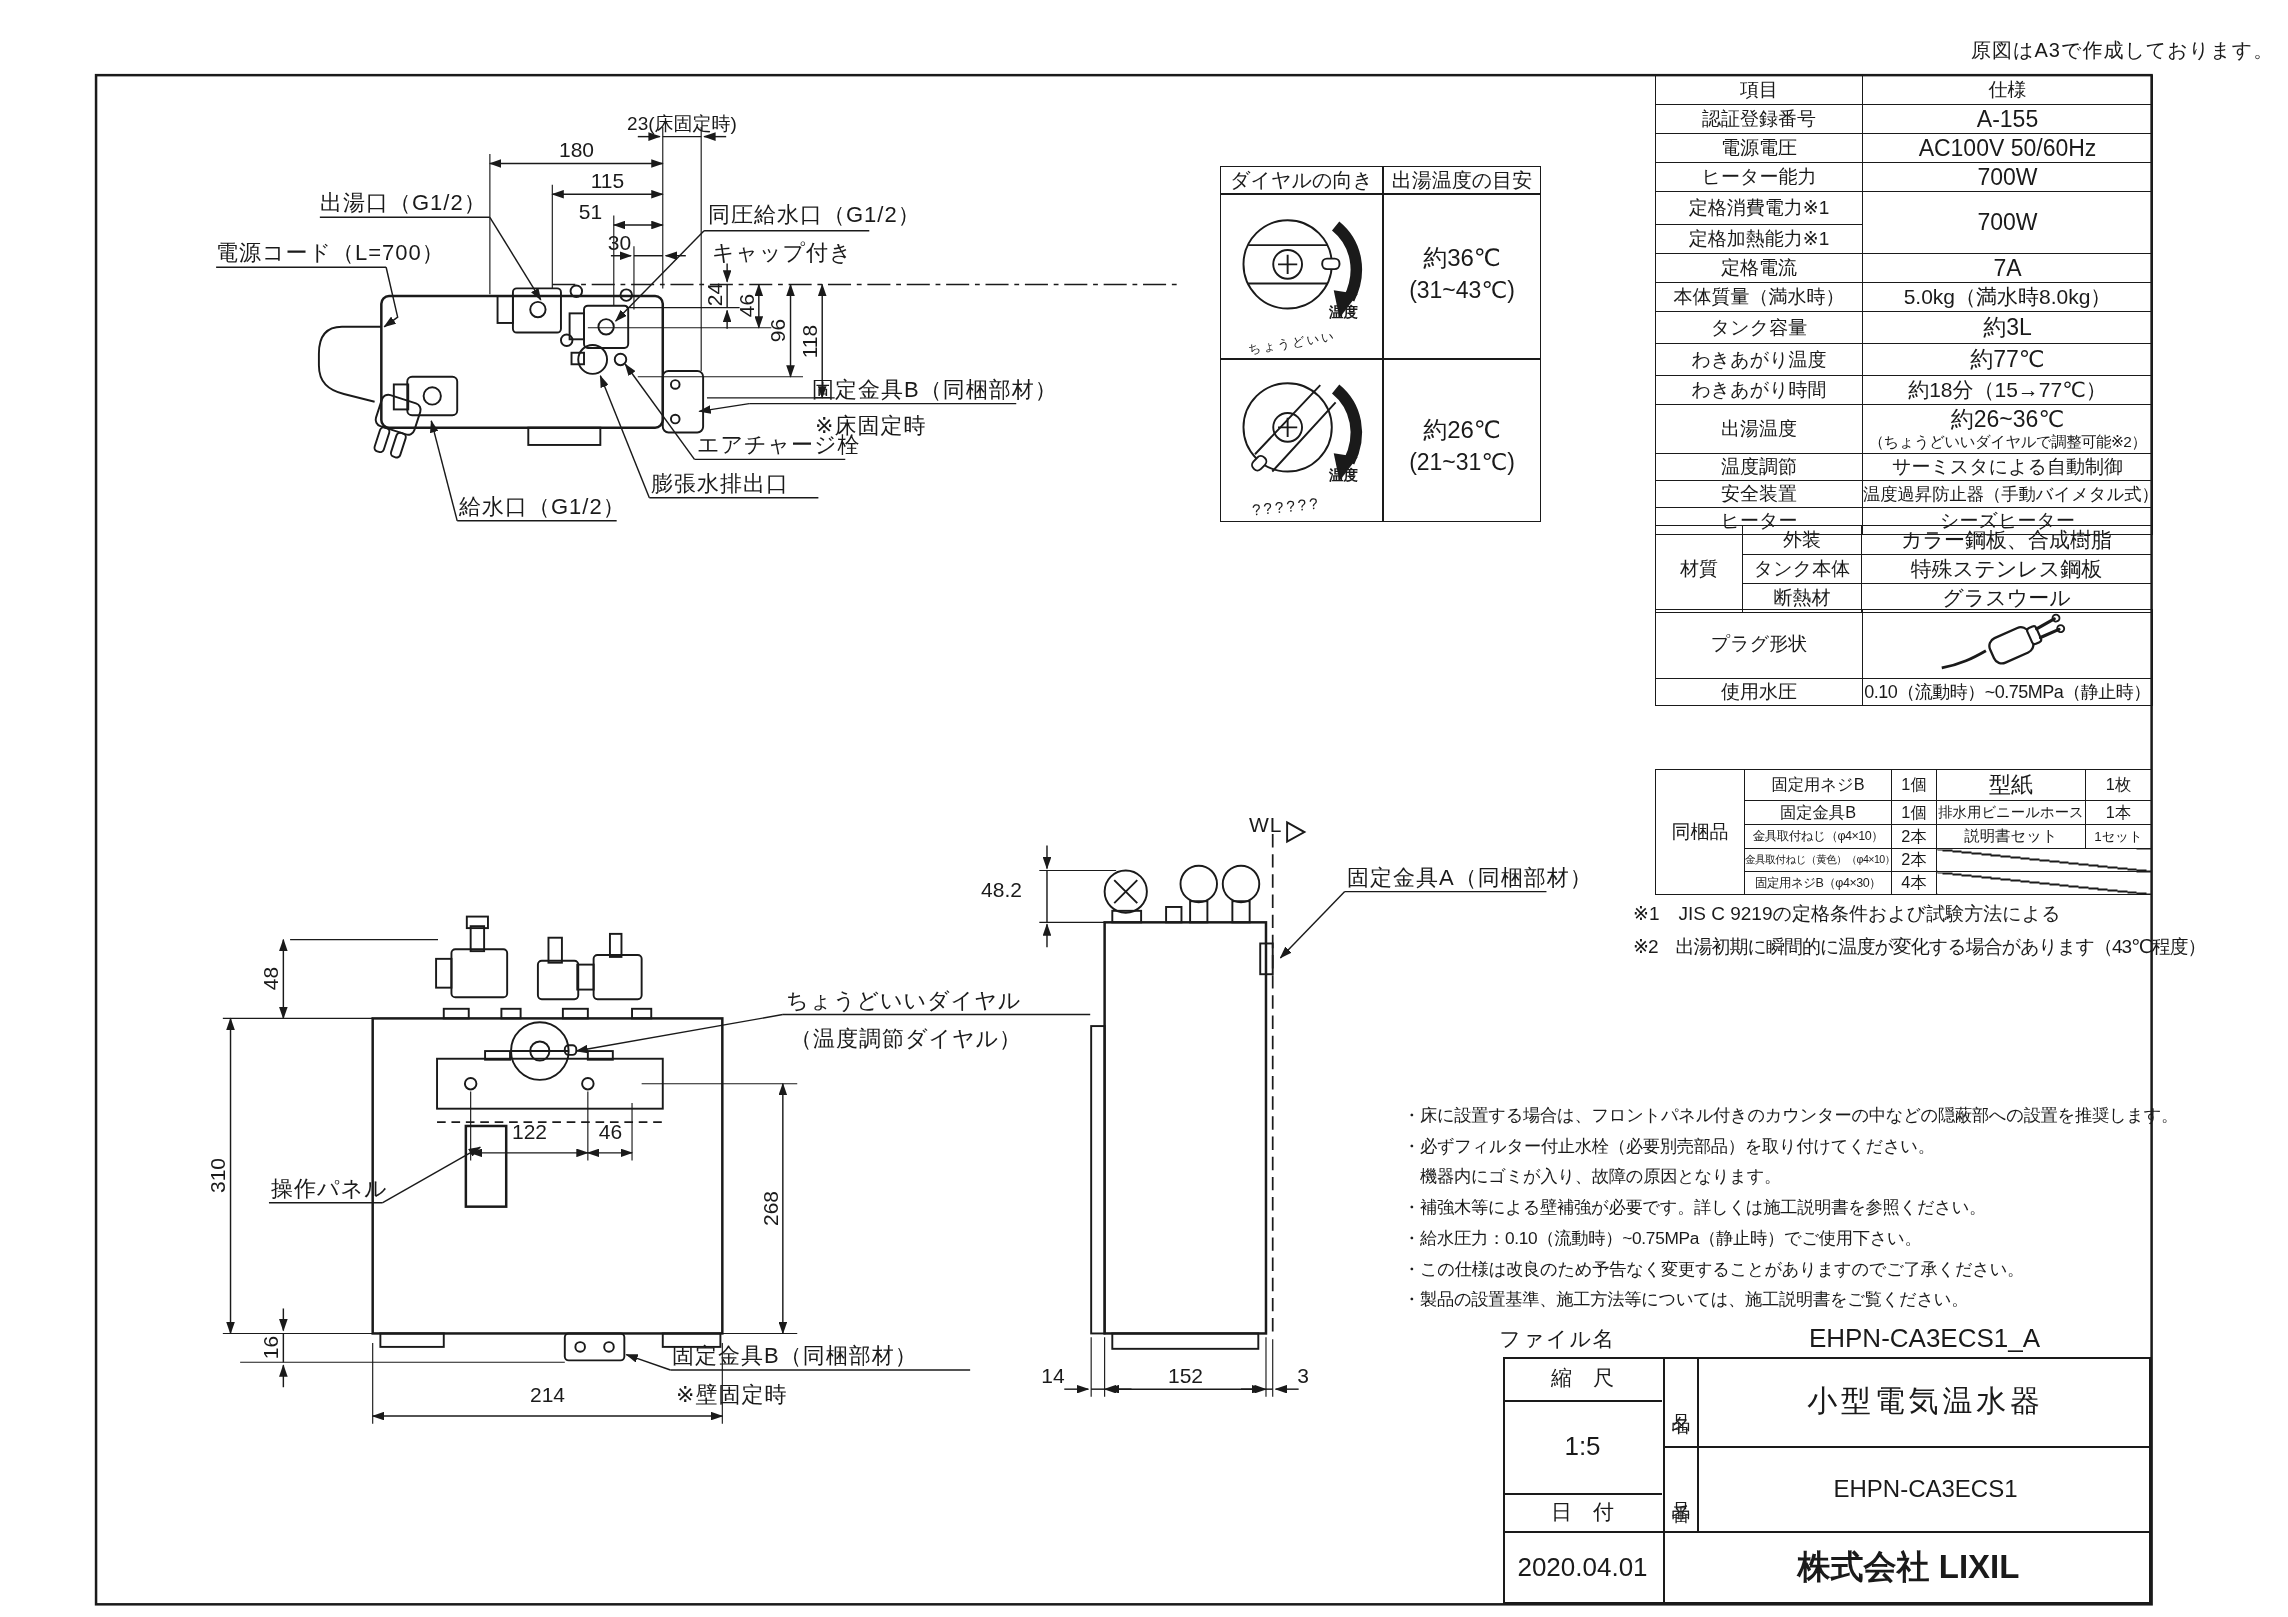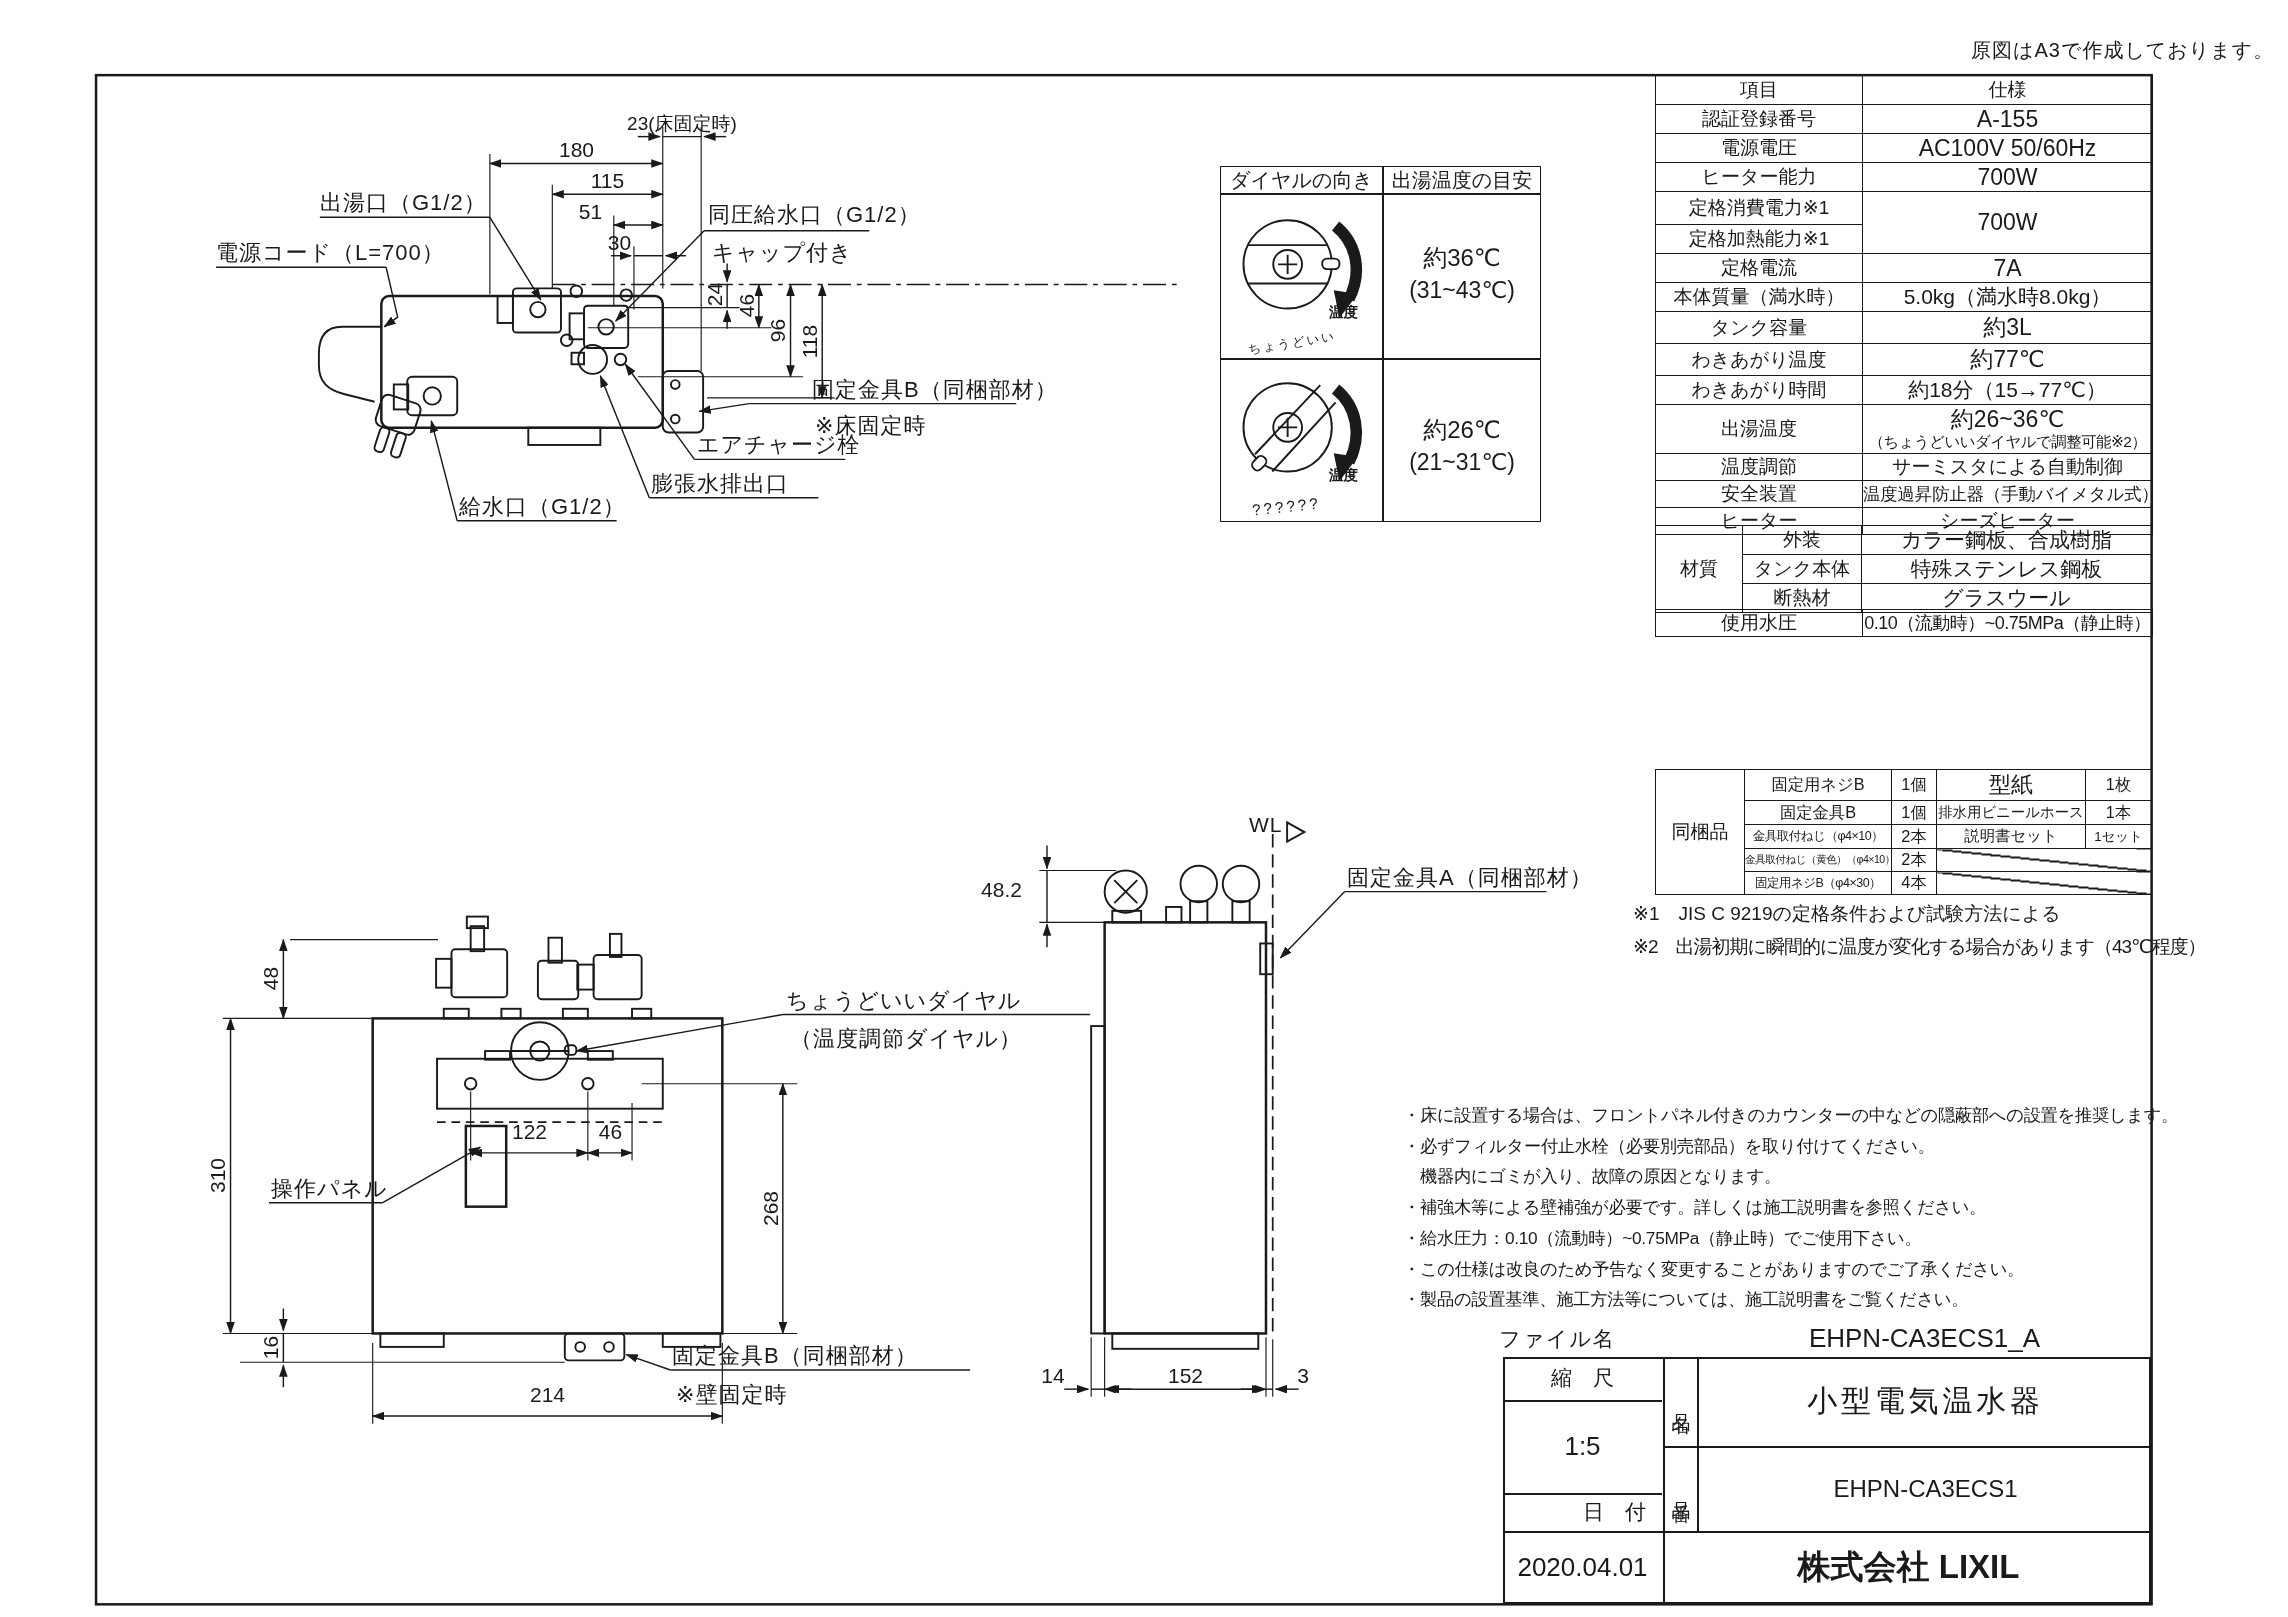--- a/index.html
+++ b/index.html
@@ -398,20 +398,36 @@
       </tr>
 </tbody>
   </table>
 
 <table style="left:1655px;top:609px;width:497px;">
   <colgroup>
       <col style="width:207px;">
       <col style="width:290px;">
     </colgroup>
   <tbody>
+      <tr style="height:69px;">
+        <td class="i">プラグ形状</td>
+    <td>
+      <svg width="144" height="60" viewBox="0 0 150 62" style="position:static;">
+        <path d="M6,58 C26,54 38,48 52,40" fill="none" stroke="#1a1a1a" stroke-width="3"></path>
+        <g transform="rotate(-24 84 32)">
+          <rect x="56" y="18" width="44" height="28" rx="9" fill="#fff" stroke="#1a1a1a" stroke-width="2.4"></rect>
+          <rect x="99" y="23" width="10" height="18" rx="3" fill="#fff" stroke="#1a1a1a" stroke-width="2.2"></rect>
+          <line x1="109" y1="27" x2="130" y2="25" stroke="#1a1a1a" stroke-width="3.4" stroke-linecap="round"></line>
+          <line x1="109" y1="37" x2="130" y2="37" stroke="#1a1a1a" stroke-width="3.4" stroke-linecap="round"></line>
+          <circle cx="132" cy="25" r="3.6" fill="none" stroke="#1a1a1a" stroke-width="2"></circle>
+          <circle cx="132" cy="37" r="3.6" fill="none" stroke="#1a1a1a" stroke-width="2"></circle>
+        </g>
+      </svg>
+    </td>
+      </tr>
   <tr style="height:27px;">
         <td class="i">使用水圧</td>
         <td style="font-size:18px;letter-spacing:-0.5px;">0.10（流動時）~0.75MPa（静止時）</td>
       </tr>
 </tbody>
   </table>
 
 <table style="left:1655px;top:769px;width:497px;">
   <colgroup>
       <col style="width:89px;">
@@ -473,21 +489,21 @@
   <div class="abs" style="left:1503px;top:1357px;width:648px;height:247px;border:2.3px solid #1a1a1a;box-sizing:border-box;"></div>
   <div class="tbline" style="left:1663px;top:1357px;width:1.9px;height:247px;"></div>
   <div class="tbline" style="left:1697px;top:1357px;width:1.9px;height:174px;"></div>
   <div class="tbline" style="left:1503px;top:1400px;width:159px;height:1.9px;"></div>
   <div class="tbline" style="left:1503px;top:1493px;width:159px;height:1.9px;"></div>
   <div class="tbline" style="left:1503px;top:1531px;width:648px;height:1.9px;"></div>
   <div class="tbline" style="left:1663px;top:1446px;width:489px;height:1.9px;"></div>
 
   <div class="abs ctr" style="left:1503px;top:1357px;width:159px;height:42px;font-size:21px;">縮　尺</div>
   <div class="abs ctr" style="left:1503px;top:1400px;width:159px;height:93px;font-size:26px;">1:5</div>
-  <div class="abs ctr" style="left:1503px;top:1493px;width:159px;height:38px;font-size:21px;padding-left:32px;">日　付</div>
+  <div class="abs ctr" style="left:1503px;top:1493px;width:159px;height:38px;font-size:21px;">日　付</div>
   <div class="abs ctr" style="left:1503px;top:1531px;width:159px;height:73px;font-size:26px;">2020.04.01</div>
   <div class="abs ctr vert" style="left:1663px;top:1357px;width:36px;height:88px;">品名</div>
   <div class="abs ctr" style="left:1699px;top:1357px;width:453px;height:88px;font-size:30px;letter-spacing:3.8px;">小型電気温水器</div>
   <div class="abs ctr vert" style="left:1663px;top:1446px;width:36px;height:86px;">品番</div>
   <div class="abs ctr" style="left:1699px;top:1446px;width:453px;height:86px;font-size:24px;">EHPN-CA3ECS1</div>
   <div class="abs ctr" style="left:1665px;top:1531px;width:487px;height:73px;font-size:33px;font-weight:bold;">株式会社 LIXIL</div>
 </div>
 
 
 </body></html>

